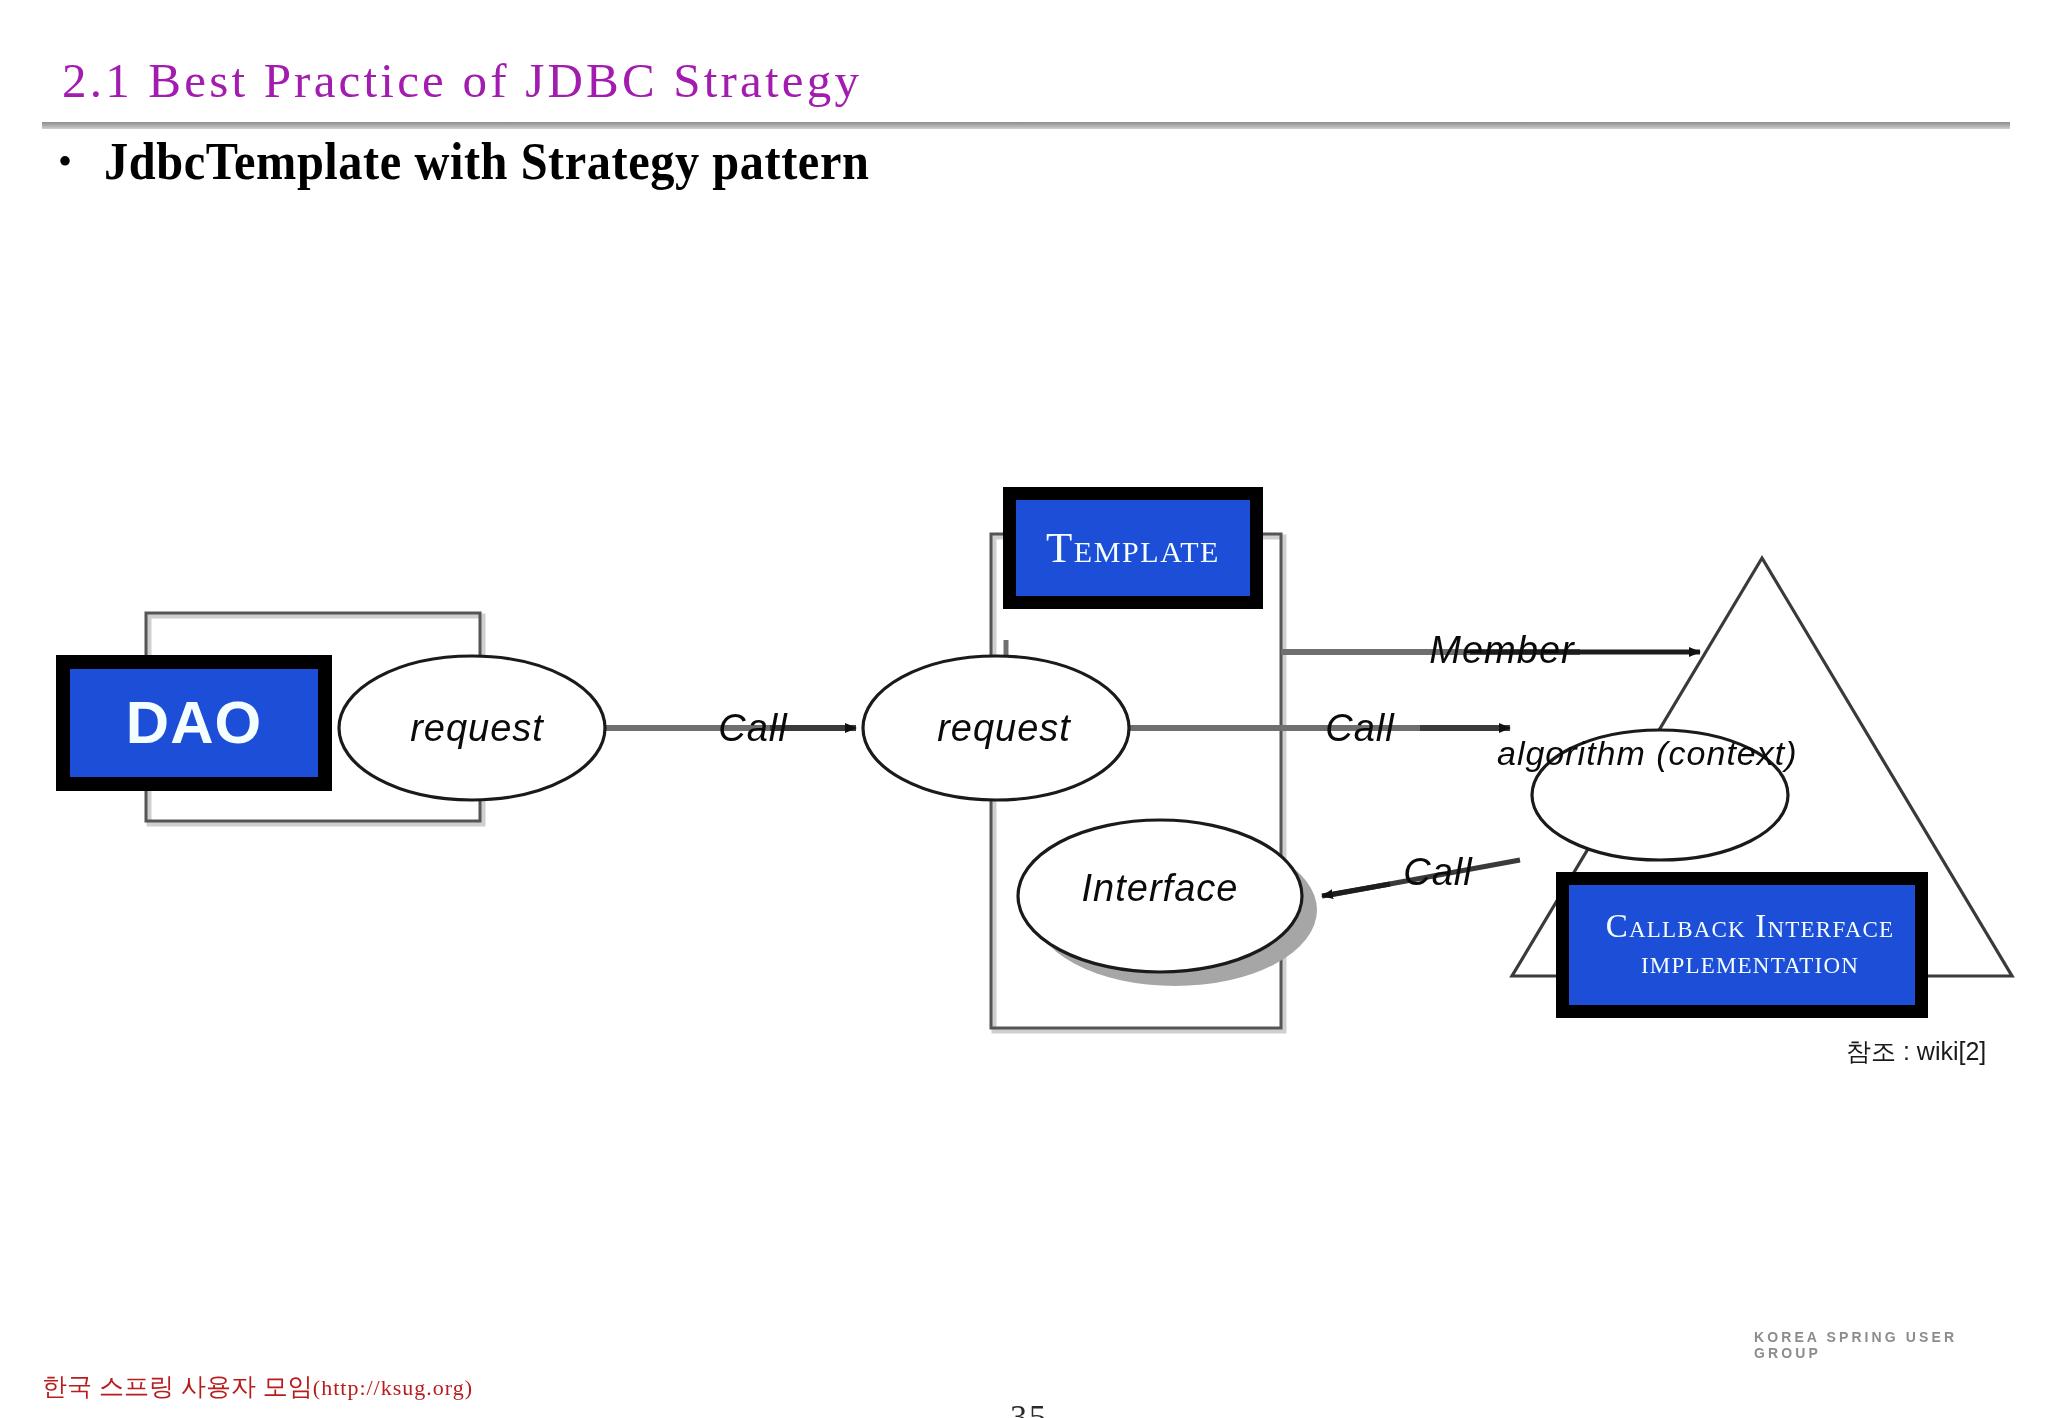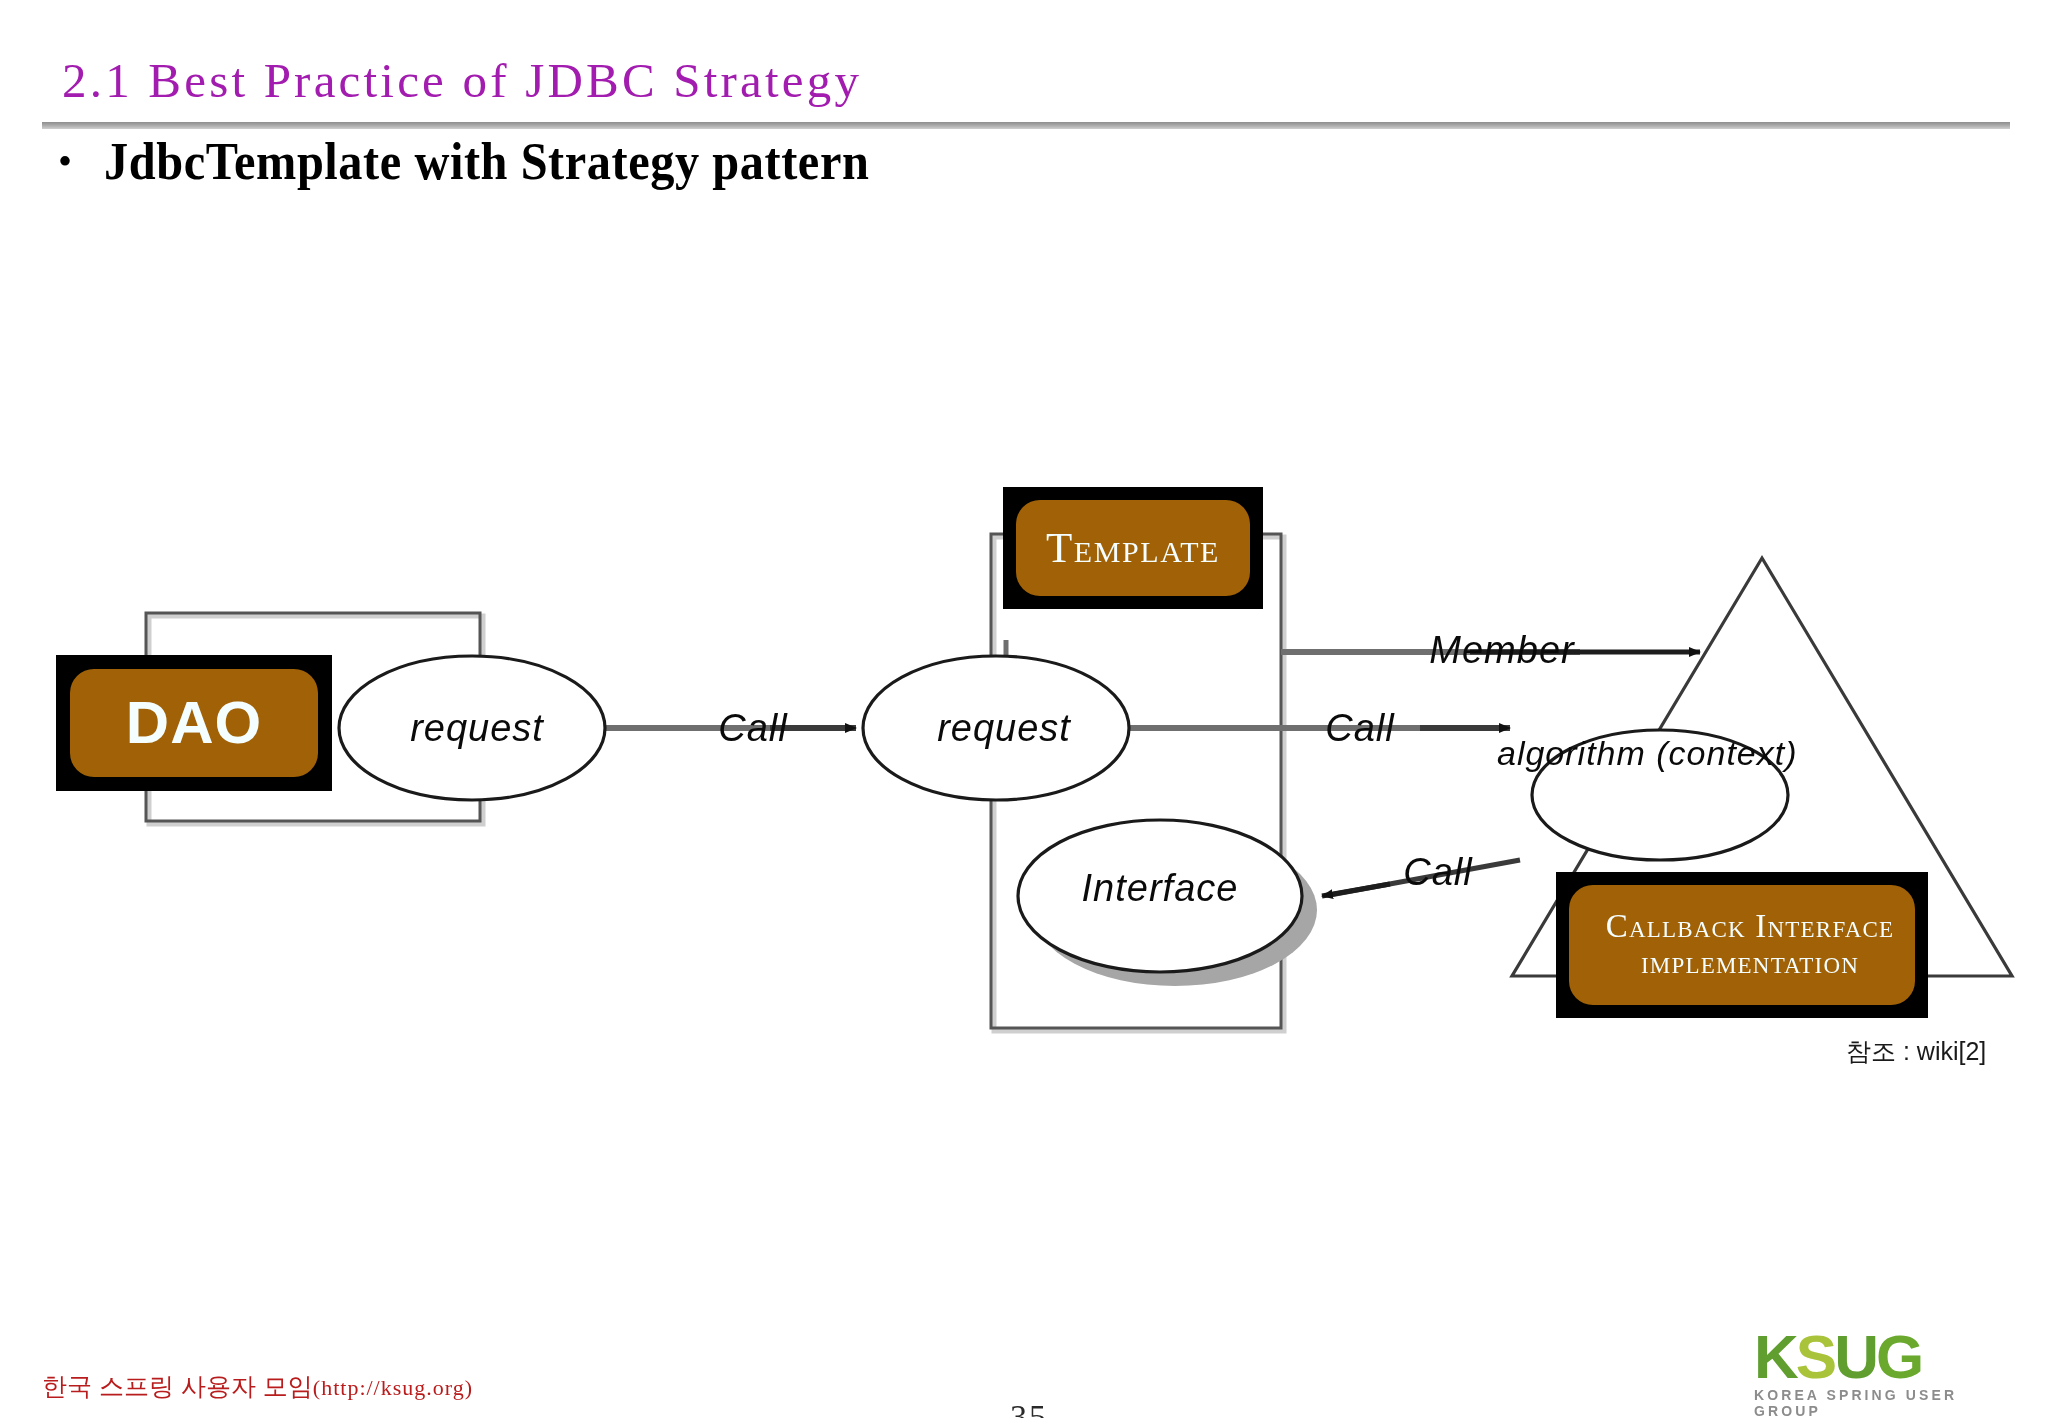--- a/index.html
+++ b/index.html
@@ -74,28 +74,27 @@
 
   
   .teal-box {
     position: absolute;
     background: #000000;
     display: flex;
     align-items: center;
     justify-content: center;
   }
   .teal-inner {
-    background: #a16207;
+    background: #1d4ed8;
     width: 100%;
     height: 100%;
     display: flex;
     align-items: center;
     justify-content: center;
     text-align: center;
-    border-radius: 24px;
   }
   .teal-label {
     color: #f4feff;
     font-family: "Liberation Serif", serif;
     line-height: 1.08;
   }
 
   #box-dao {
     left: 56px;
     top: 655px;
@@ -325,15 +324,14 @@
 
 <div id="wiki-ref">참조 : wiki[2]</div>
 
 <div id="footer-left">
   <span>한국 스프링 사용자 모임</span><span class="url">(http://ksug.org)</span>
 </div>
 
 <div id="page-number">35</div>
 
 <div id="ksug-logo">
-  <span id="ksug-wordmark"><span class="k">K</span><span class="s">S</span><span class="u">U</span><span class="g">G</span></span>
   <span id="ksug-tagline">KOREA SPRING USER GROUP</span>
 </div>
 
 </body></html>

